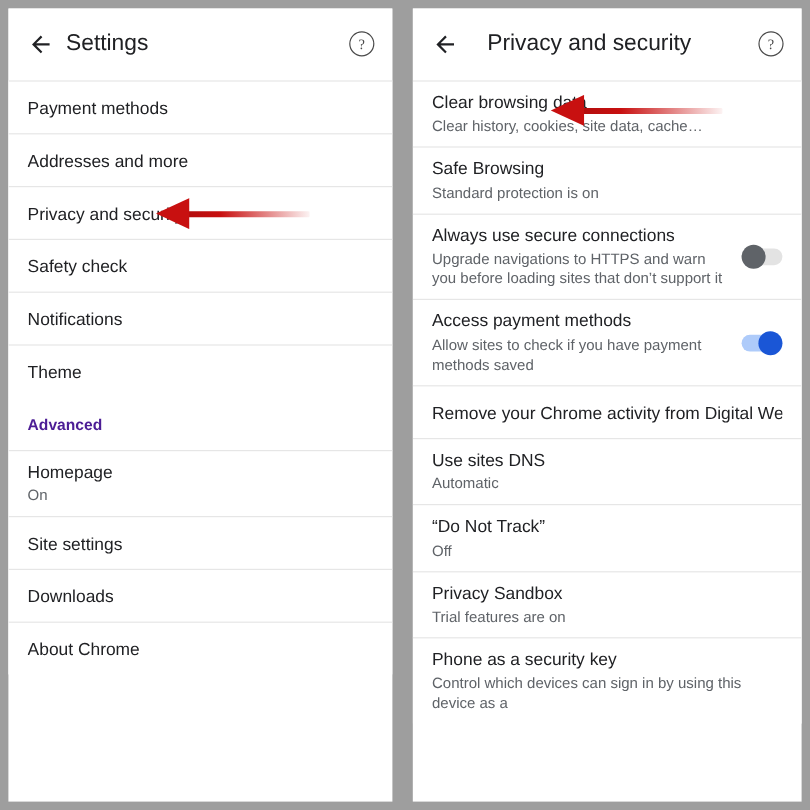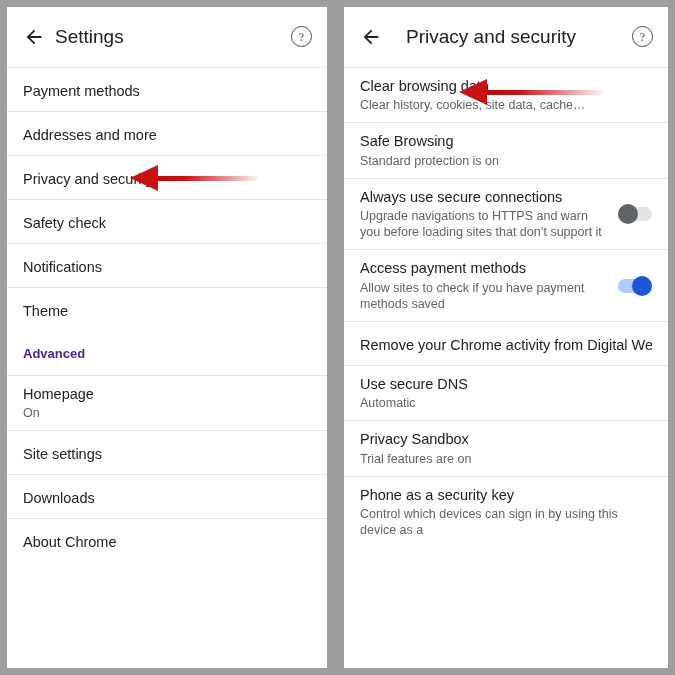--- a/index.html
+++ b/index.html
@@ -222,22 +222,28 @@
             <div class="knob"></div>
           </div>
         </div>
         <div class="row one">
           <div class="txtwrap">
             <div class="rtitle">Remove your Chrome activity from Digital Wellbeing</div>
           </div>
         </div>
         <div class="row two">
           <div class="txtwrap">
-            <div class="rtitle">Use secure DNS</div>
+            <div class="rtitle">Use sites DNS</div>
             <div class="rsub">Automatic</div>
+          </div>
+        </div>
+        <div class="row two">
+          <div class="txtwrap">
+            <div class="rtitle">“Do Not Track”</div>
+            <div class="rsub">Off</div>
           </div>
         </div>
         <div class="row two">
           <div class="txtwrap">
             <div class="rtitle">Privacy Sandbox</div>
             <div class="rsub">Trial features are on</div>
           </div>
         </div>
         <div class="row two">
           <div class="txtwrap">

